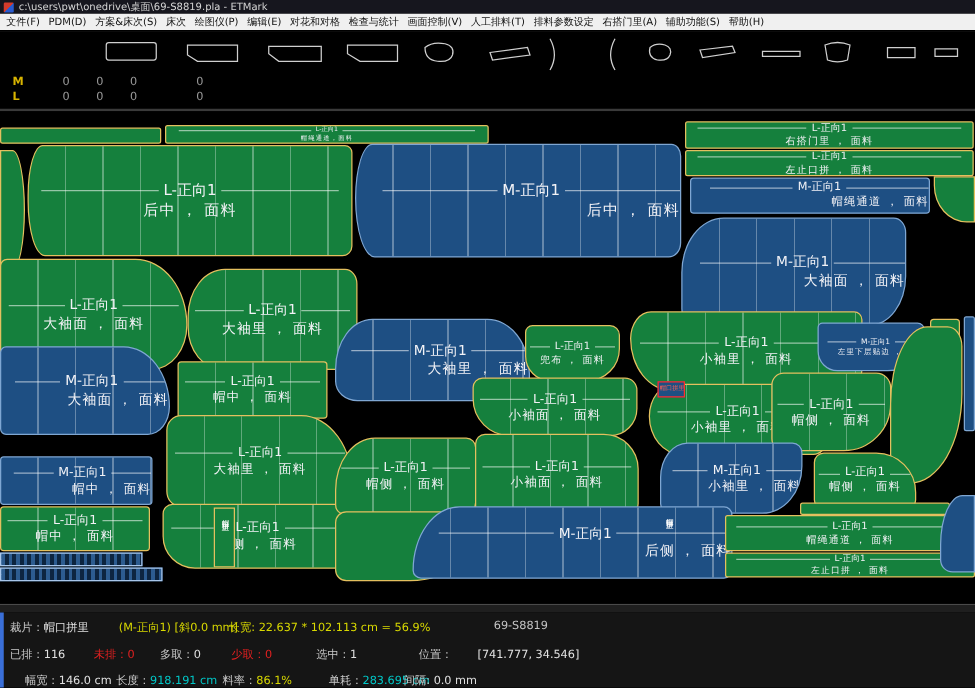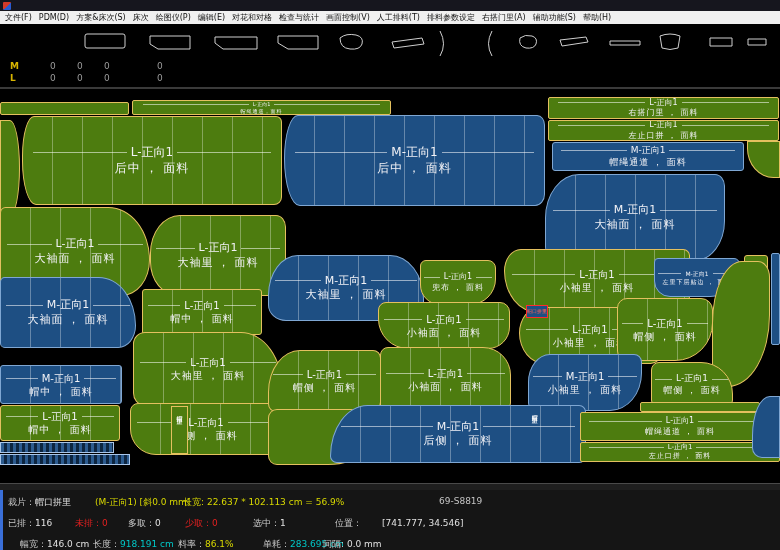--- a/index.html
+++ b/index.html
@@ -14,22 +14,22 @@
   
   .toolbar{height:34px;background:#000;position:relative;}
   
   .sizebar{height:28px;background:#000;position:relative;border-bottom:2px solid #3a3a3a;}
   .sizelabel{position:absolute;left:10px;color:#d8b400;font-size:9px;font-weight:bold;line-height:11px;}
   .cnt{position:absolute;color:#9a9a9a;font-size:9px;line-height:11px;}
   
   .canvas{position:relative;height:394px;background:#000;overflow:hidden;}
   .piece{position:absolute;box-sizing:border-box;display:flex;flex-direction:column;align-items:center;justify-content:center;
          color:#f2f2f6;text-align:center;line-height:1.3;overflow:hidden;}
-  .piece.gold{background-color:#4d7c0f;border:1px solid #e4c05f;}
-  .piece.blue{background-color:#1e4f83;border:1px solid #7fa7d3;}
+  .piece.gold{background-color:#15803d;border:1px solid #e4c05f;}
+  .piece.blue{background-color:#1e4f83;border:1px solid #7fa7d3;align-items:flex-end;}
   .piece.grain{background-image:repeating-linear-gradient(to right,rgba(255,255,255,0) 0 29px,rgba(255,255,255,.32) 29px 30px);}
   .piece.tex{background-image:repeating-linear-gradient(to right,#2d5c90 0 3px,#0d2540 3px 6px),
              repeating-linear-gradient(to bottom,rgba(255,255,255,.5) 0 1px,rgba(0,0,0,0) 1px 4px);
              border:1px solid #a9c6ea;}
   .piece.sel{border:1px solid #ff2d2d;color:#ff6055;}
   .pl1{display:flex;align-items:center;gap:4px;width:92%;justify-content:center;white-space:nowrap;}
   .pl1::before,.pl1::after{content:"";flex:1;border-top:1px solid rgba(255,255,255,.55);}
   .piece.sel .pl1::before,.piece.sel .pl1::after{border-top-color:rgba(255,70,70,.7);}
   .pl2{white-space:nowrap;letter-spacing:1px;}
   .vlabel{position:absolute;top:4px;writing-mode:vertical-rl;font-size:6px;letter-spacing:1px;color:#fff;}
@@ -39,20 +39,21 @@
   .statusbar::before{content:"";position:absolute;left:0;top:0;width:3px;height:100%;background:#3a6fd8;}
   .srow{position:absolute;left:0;right:0;height:12px;}
   .sfield{position:absolute;white-space:nowrap;}
   .sfield .lab{color:#c9c9c9;}
 </style>
 </head>
 <body>
 
 <div class="titlebar">
   <div class="appicon"></div>
+  <div class="wintitle">c:\users\pwt\onedrive\桌面\69-S8819.pla - ETMark</div>
 </div>
 
 <div class="menubar" id="menubar">
     <span class="menu-item">文件(F)</span>
     <span class="menu-item">PDM(D)</span>
     <span class="menu-item">方案&amp;床次(S)</span>
     <span class="menu-item">床次</span>
     <span class="menu-item">绘图仪(P)</span>
     <span class="menu-item">编辑(E)</span>
     <span class="menu-item">对花和对格</span>
@@ -296,21 +297,21 @@
     <div class="piece blue" style="left: 752px; top: 307px; width: 28px; height: 62px; border-radius: 64% 0px 0px 10px;"></div>
   </div>
 
 <div class="divider"></div>
 
 <div class="statusbar" id="statusbar">
     <div class="srow" style="top: 6px;">
       <div class="sfield" style="left: 8px;"><span class="lab">裁片：</span><span style="color: rgb(224, 224, 224);">帽口拼里</span></div>
       <div class="sfield" style="left: 95px;"><span class="lab"></span><span style="color: rgb(216, 216, 0);">(M-正向1) [斜0.0 mm]</span></div>
       <div class="sfield" style="left: 183px; text-align: right;"><span class="lab" style="color: rgb(216, 216, 0);">长宽: </span><span style="color: rgb(216, 216, 0);">22.637 * 102.113 cm = 56.9%</span></div>
-      <div class="sfield" style="left: 395px;"><span class="lab"></span><span style="color: rgb(196, 196, 196); margin-left: 44px;">69-S8819</span></div>
+      <div class="sfield" style="left: 395px;"><span class="lab"></span><span style="color: rgb(196, 196, 196);">69-S8819</span></div>
     </div>
     <div class="srow" style="top: 27px;">
       <div class="sfield" style="left: 8px;"><span class="lab">已排：</span><span style="color: rgb(224, 224, 224);">116</span></div>
       <div class="sfield" style="left: 75px;"><span class="lab" style="color: rgb(224, 32, 32); margin-top: 44px;">未排：</span><span style="color: rgb(224, 32, 32);">0</span></div>
       <div class="sfield" style="left: 128px;"><span class="lab">多取：</span><span style="color: rgb(224, 224, 224);">0</span></div>
       <div class="sfield" style="left: 185px;"><span class="lab" style="color: rgb(224, 32, 32);">少取：</span><span style="color: rgb(224, 32, 32);">0</span></div>
       <div class="sfield" style="left: 253px;"><span class="lab">选中：</span><span style="color: rgb(224, 224, 224);">1</span></div>
       <div class="sfield" style="left: 335px;"><span class="lab">位置：</span><span style="color: rgb(224, 224, 224); margin-left: 20px;">[741.777, 34.546]</span></div>
     </div>
     <div class="srow" style="top: 48px;">

